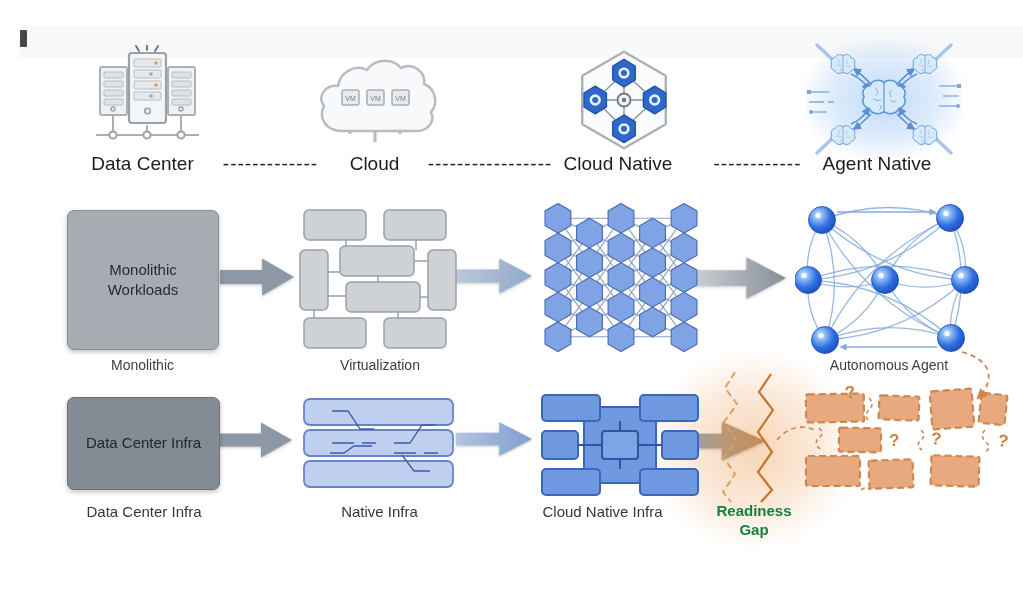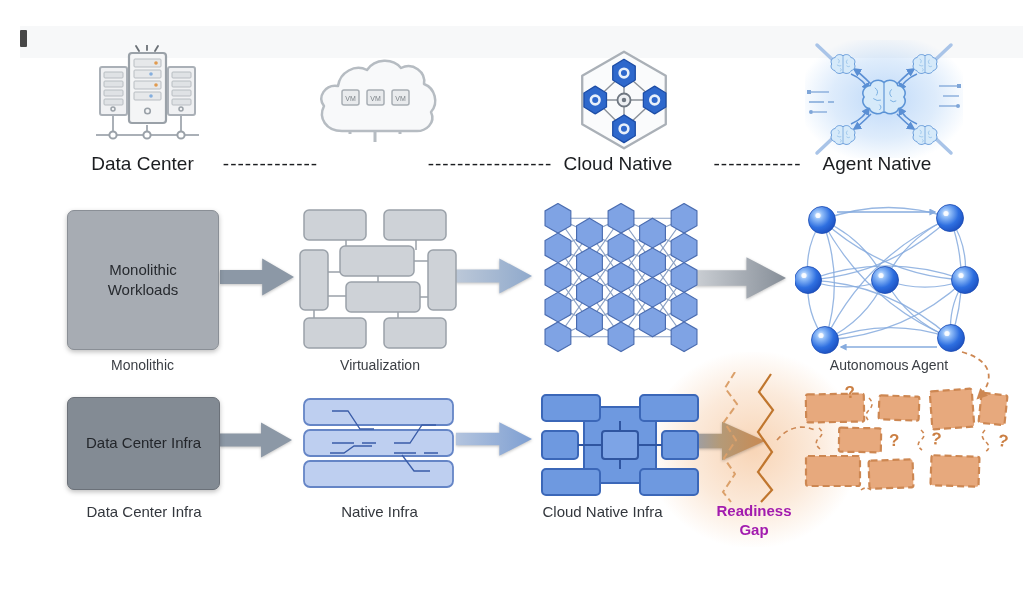--- a/index.html
+++ b/index.html
@@ -3,21 +3,21 @@
 <meta charset="utf-8">
 <style>
   html,body{margin:0;padding:0;background:#ffffff;}
   #stage{position:relative;width:1023px;height:598px;background:#ffffff;overflow:hidden;
          font-family:"Liberation Sans","DejaVu Sans",sans-serif;margin-left:20px;}
   .abs{position:absolute;}
   .stage-label{font-size:19px;color:#1b1d20;text-align:center;line-height:24px;white-space:nowrap;}
   .sep{font-size:19px;color:#1b1d20;text-align:center;line-height:24px;letter-spacing:1px;}
   .row-label{font-size:14px;color:#3a3e44;text-align:center;line-height:18px;white-space:nowrap;}
   .row-label3{font-size:15px;color:#33373d;text-align:center;line-height:18px;white-space:nowrap;}
-  .gap-label{font-size:15px;color:#a21caf;text-align:center;line-height:19px;white-space:pre-line;font-weight:bold;}
+  .gap-label{font-size:15px;color:#15803d;text-align:center;line-height:19px;white-space:pre-line;font-weight:bold;}
   .bigbox{border-radius:7px;box-shadow:0 2px 5px rgba(0,0,0,.25);display:flex;align-items:center;justify-content:center;}
   .mono-box{background:#a7acb3;border:1.5px solid #8a8f96;}
   .dci-box{background:#838b94;border:1.5px solid #6b7179;}
   .box-text{font-size:15px;line-height:1.35;color:#272a2f;white-space:pre-line;text-align:center;}
   .arrow-svg{filter:drop-shadow(0 1.5px 1.5px rgba(0,0,0,.25));}
   .glow-readiness{background:radial-gradient(ellipse at center, rgba(242,178,122,.55) 0%, rgba(242,178,122,.28) 42%, rgba(242,178,122,0) 72%);}
   .topband{background:#edeff1;}
   .cornermark{background:#474747;border-radius:1px;}
   svg{display:block;}
 </style>
@@ -168,20 +168,21 @@
     </g>
     <use href="#brain" x="56" y="37" width="46" height="40"></use>
     <use href="#brain" x="25" y="13" width="26" height="22"></use>
     <use href="#brain" x="107" y="13" width="26" height="22"></use>
     <use href="#brain" x="25" y="84" width="26" height="22"></use>
     <use href="#brain" x="107" y="84" width="26" height="22"></use>
   </svg>
 
   <div class="abs stage-label" style="left:40px;top:152px;width:165px">Data Center</div>
   <div class="abs sep" style="left:198px;top:152px;width:105px">-------------</div>
+  <div class="abs stage-label" style="left:302px;top:152px;width:105px">Cloud</div>
   <div class="abs sep" style="left:405px;top:152px;width:130px">-----------------</div>
   <div class="abs stage-label" style="left:528px;top:152px;width:140px">Cloud Native</div>
   <div class="abs sep" style="left:690px;top:152px;width:95px">------------</div>
   <div class="abs stage-label" style="left:782px;top:152px;width:150px">Agent Native</div>
 
   <svg class="abs arrow-svg" style="left:200px;top:254px" width="74" height="46" viewBox="0 0 100 60" preserveAspectRatio="none">
     <polygon points="0,21 57,21 57,6 100,30 57,54 57,39 0,39" fill="#8c98a6"></polygon>
   </svg>
   <svg class="abs arrow-svg" style="left:436px;top:254px" width="76" height="44" viewBox="0 0 100 60" preserveAspectRatio="none">
     <defs>

